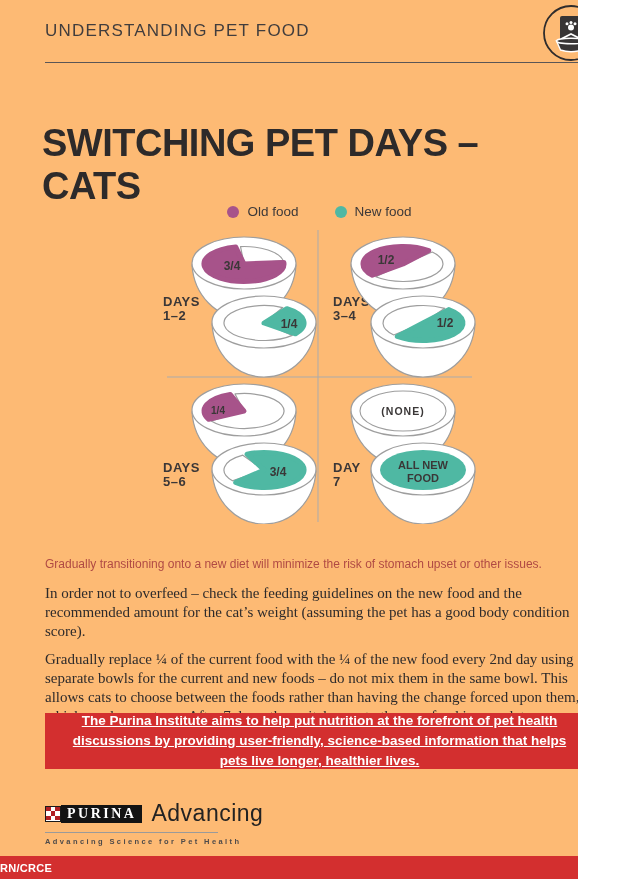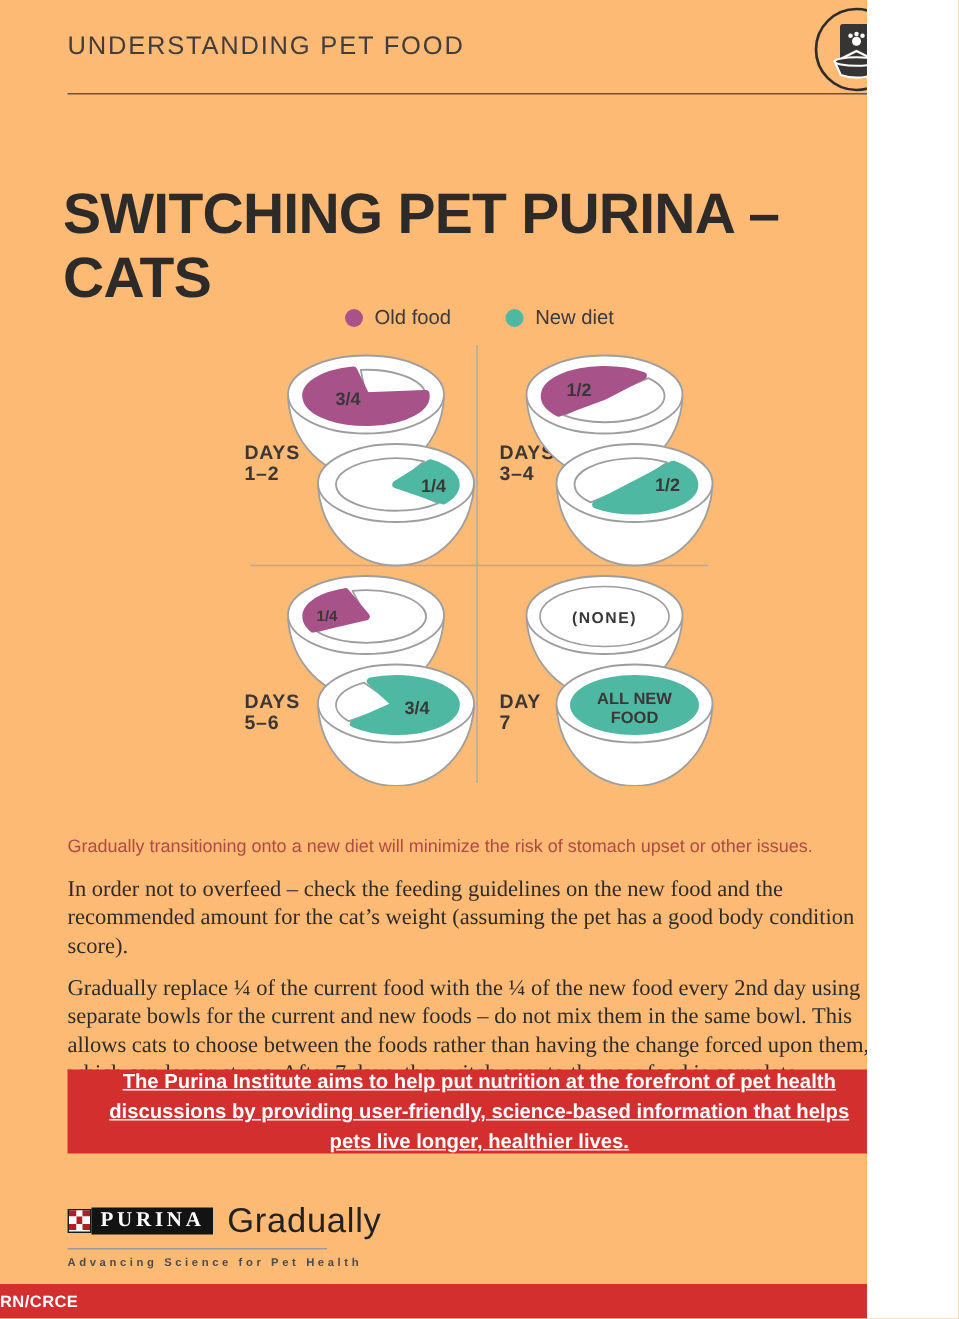--- a/index.html
+++ b/index.html
@@ -58,30 +58,30 @@
       <circle cx="33" cy="19.8" r="1.5" fill="#fff"></circle>
       <path d="M19 35 L29 30 L39 35" fill="none" stroke="#fff" stroke-width="1.6"></path>
       <path d="M14.5 37 L43.5 37 L39.5 46 Q29 49.5 18.5 46 Z" fill="#373434" stroke="#fff" stroke-width="1.4"></path>
       <ellipse cx="29" cy="37" rx="14.5" ry="2.8" fill="#373434" stroke="#fff" stroke-width="1.4"></ellipse>
     </svg>
   </div>
 
   <div class="header-rule"></div>
 
 
-  <div class="page-title">SWITCHING PET PURINA – CATS</div>
+  <div class="page-title">SWITCHING PET DAYS – CATS</div>
 
   <div class="legend">
     <div class="legend-item">
       <span class="legend-dot" style="background-color: rgb(167, 83, 138);"></span>
       <span class="legend-label">Old food</span>
     </div>
     <div class="legend-item">
       <span class="legend-dot" style="background-color: rgb(79, 184, 163);"></span>
-      <span class="legend-label">New diet</span>
+      <span class="legend-label">New food</span>
     </div>
   </div>
 
   <div class="diagram">
     <svg id="bowls-svg" width="318" height="294" viewBox="0 0 318 294">
         <line x1="7" y1="147" x2="312" y2="147" stroke="#ababab" stroke-width="1"></line>
         <line x1="158" y1="0" x2="158" y2="292" stroke="#ababab" stroke-width="1"></line>
         <text x="3" y="76" font-size="13" font-weight="bold" letter-spacing="0.5" fill="#3b3737">DAYS</text>
         <text x="3" y="90" font-size="13" font-weight="bold" letter-spacing="0.5" fill="#3b3737">1–2</text>
         <path d="M 32 35 C 34 65 56 88 84 88
@@ -159,21 +159,21 @@
           <div style="background: rgb(255, 255, 255);"></div>
           <div style="background: rgb(176, 31, 36);"></div>
           <div style="background: rgb(255, 255, 255);"></div>
           <div style="background: rgb(176, 31, 36);"></div>
           <div style="background: rgb(255, 255, 255);"></div>
           <div style="background: rgb(176, 31, 36);"></div>
         </div>
       <div class="brand-bar">
         <span class="brand-name">PURINA</span>
       </div>
-      <span class="brand-suffix">Gradually</span>
+      <span class="brand-suffix">Advancing</span>
     </div>
     <div class="logo-rule"></div>
     <div class="logo-tagline">Advancing Science for Pet Health</div>
   </div>
 
   <div class="footer-bar" style="background-color: rgb(211, 47, 47);">
     <span class="footer-code">RN/CRCE</span>
   </div>
 
 </div>

